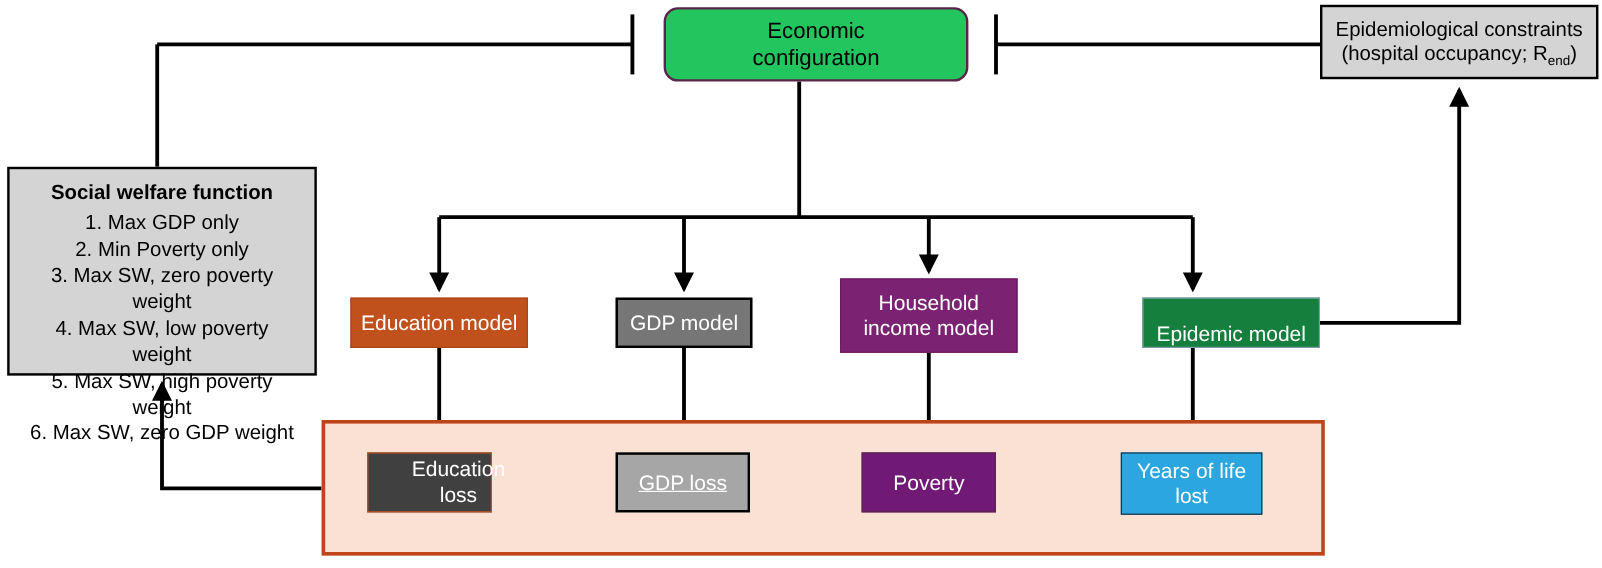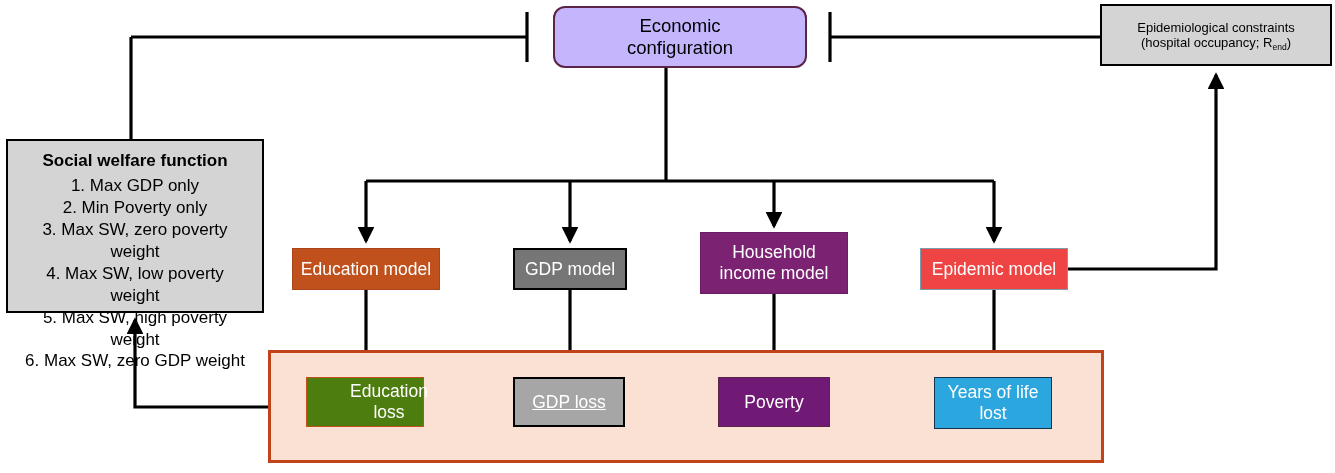--- a/index.html
+++ b/index.html
@@ -39,37 +39,37 @@
     display: block;
     white-space: pre-line;
   }
 
   
   #economic-configuration {
     left: 553px;
     top: 6px;
     width: 254px;
     height: 62px;
-    background: #c4b5fd;
+    background: #22c55e;
     border: 2.5px solid #5b2449;
     border-radius: 12px;
     color: #000000;
     font-size: 18.5px;
   }
 
   
   #epidemiological-constraints {
     left: 1100px;
     top: 4px;
     width: 232px;
     height: 62px;
     background: #d4d4d4;
     border: 2.5px solid #000000;
     color: #000000;
-    font-size: 13px;
+    font-size: 17px;
   }
   #epidemiological-constraints sub {
     font-size: 0.66em;
     vertical-align: baseline;
     position: relative;
     top: 0.34em;
   }
 
   
   #social-welfare-function {
@@ -124,25 +124,26 @@
   #household-income-model {
     left: 700px;
     top: 232px;
     width: 148px;
     height: 62px;
     background: #7c2273;
     border: 1.5px solid #6a1d62;
     font-size: 17.5px;
   }
   #epidemic-model {
-    left: 920px;
+    left: 952px;
     top: 248px;
     width: 148px;
-    background: #ef4444;
+    background: #15803d;
     border: 1.5px solid #7c9bab;
+    align-items: flex-end;
   }
 
   
   #outcome-panel {
     position: absolute;
     left: 268px;
     top: 350px;
     width: 836px;
     height: 113px;
     background: #fbe0d4;
@@ -151,22 +152,22 @@
   }
 
   .outcome-node {
     height: 50px;
     font-size: 17.5px;
     color: #ffffff;
   }
   #education-loss {
     left: 306px;
     top: 377px;
-    width: 118px;
-    background: #4d7c0f;
+    width: 104px;
+    background: #404040;
     border: 1.5px solid #c0511d;
     padding-left: 48px;
   }
   #gdp-loss {
     left: 513px;
     top: 377px;
     width: 112px;
     background: #a6a6a6;
     border: 2px solid #000000;
     text-decoration: underline;

